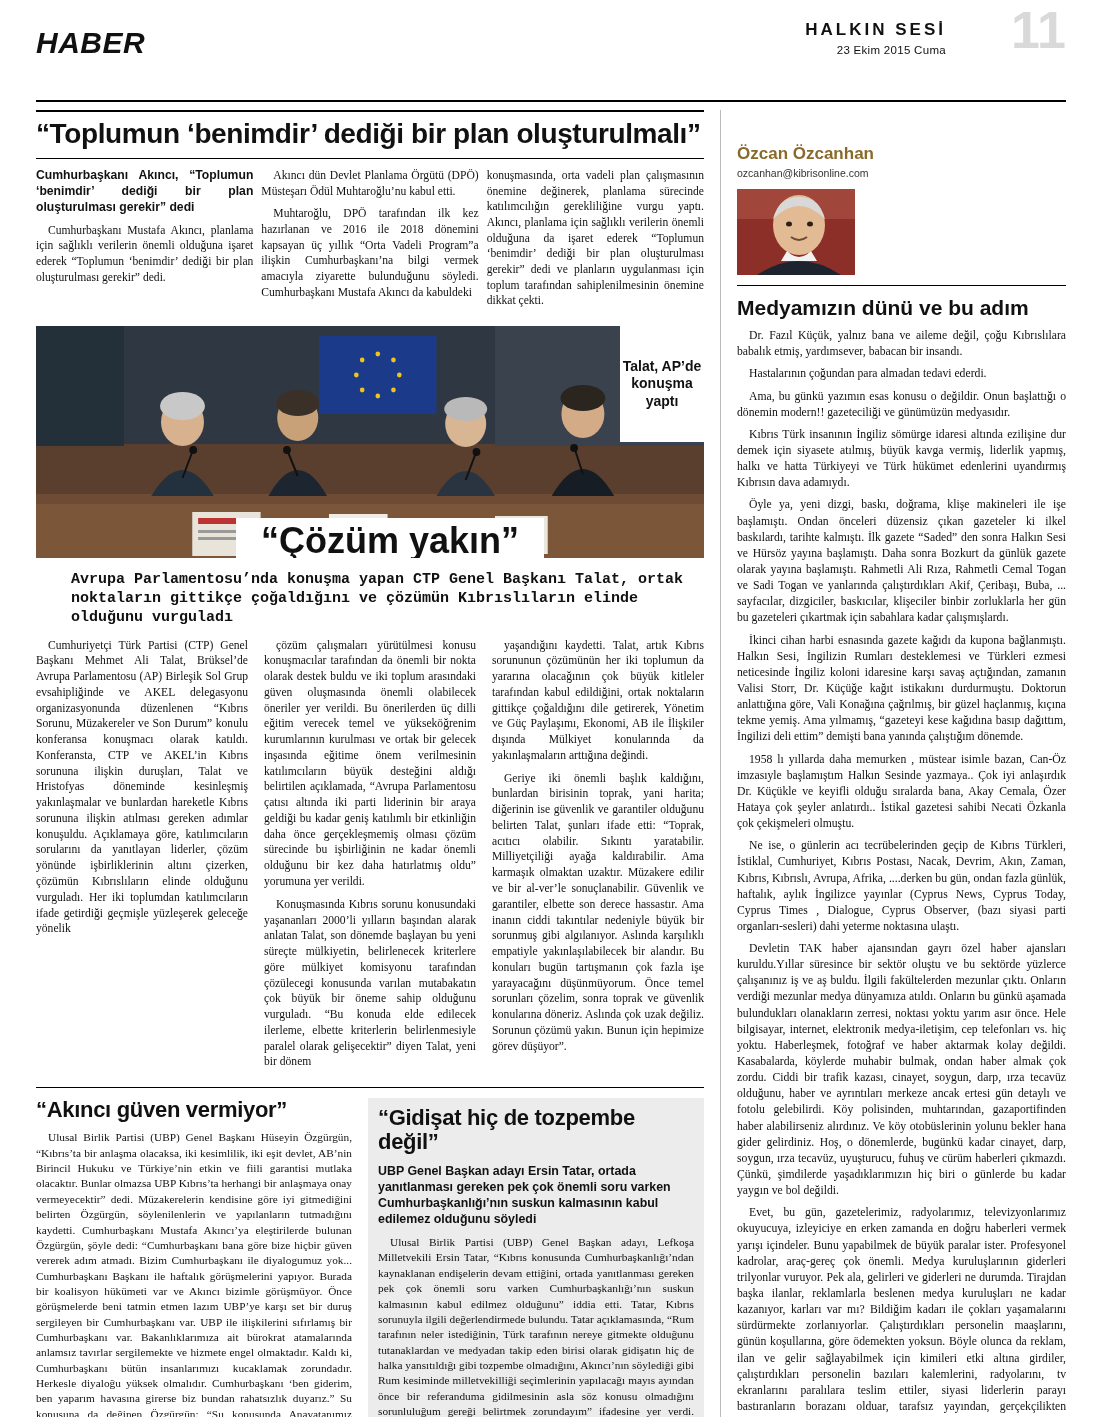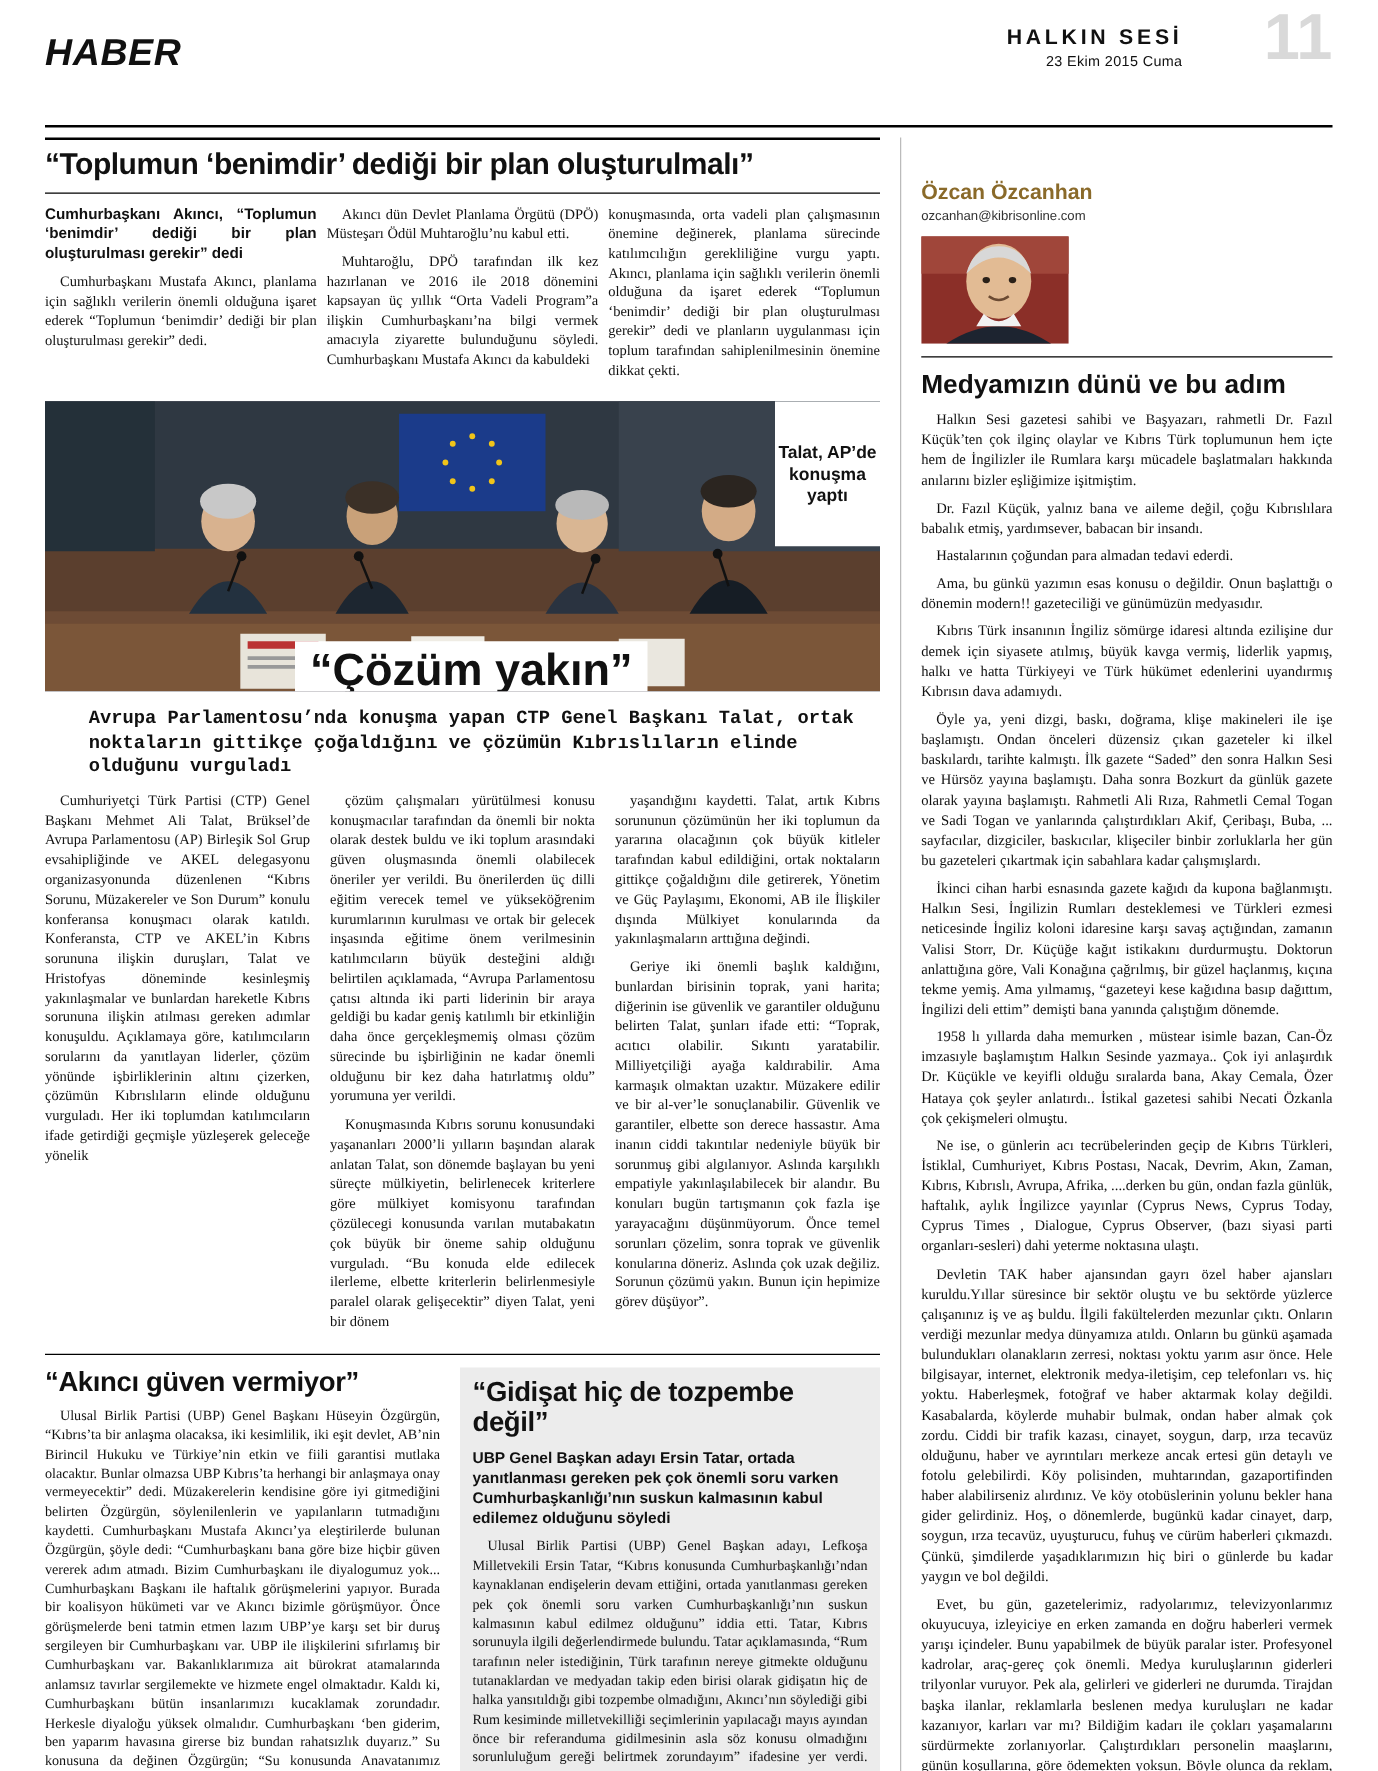--- a/index.html
+++ b/index.html
@@ -41,21 +41,21 @@
 
   
   .columns { display:flex; gap:0px; margin-top:8px; }
   .left-col { width:684px; padding-right:16px; }
   .right-col { width:346px; padding-left:16px; border-left:1px solid #bbb; }
 
   
   .headline-box { border-top:2px solid #000; border-bottom:1px solid #000; padding:6px 0 8px; }
   .main-headline {
     font-family:"Liberation Sans", sans-serif;
-    font-weight:bold; font-size:24px; line-height:1.15;
+    font-weight:bold; font-size:28px; line-height:1.15;
     letter-spacing:-0.4px;
   }
   .lede-row { display:flex; gap:8px; margin-top:9px; }
   .lede-col { flex:1; font-size:11.6px; line-height:1.35; text-align:justify; }
   .lede-bold {
     font-family:"Liberation Sans", sans-serif;
     font-weight:bold; font-size:12.2px; line-height:1.3;
   }
   .lede-col p { margin:0 0 7px; }
   .indent { text-indent:12px; }
@@ -68,21 +68,21 @@
     background:#ffffff; display:flex; align-items:center; justify-content:center;
   }
   .photo-caption {
     font-family:"Liberation Sans", sans-serif;
     font-weight:bold; font-size:14px; text-align:center; line-height:1.25;
   }
   .photo-title {
     position:absolute; left:200px; bottom:-4px;
     font-family:"Liberation Sans", sans-serif;
     font-weight:bold; font-size:36px; color:#111;
-    background:#fff; padding:2px 12px 0;
+    background:#fff; padding:2px 25px 0;
   }
 
   .subhead-lead {
     font-family:Liberation Mono, monospace;
     font-weight:bold; font-size:15px; line-height:1.28; margin-top:12px;margin-left:35px;
   }
 
   .body-3col { display:flex; gap:16px; margin-top:10px; }
   .body-3col .col { flex:1; font-size:11.6px; line-height:1.36; text-align:justify; }
   .body-3col .col p { margin:0 0 7px; text-indent:12px; }
@@ -276,21 +276,20 @@
           <ellipse cx="73" cy="35" rx="3" ry="2.5" fill="#2a2018"></ellipse>
           <path d="M54 48 q8 6 16 0" stroke="#6b4a32" stroke-width="2" fill="none"></path>
           <path d="M20 86 q42 -28 84 0 z" fill="#1d2430"></path>
           <path d="M50 62 q12 12 24 0 l6 10 h-36 z" fill="#f2f2f2"></path>
         </svg>
       </div>
 
       <div class="col-title">Medyamızın dünü ve bu adım</div>
 
       <div class="col-body">
-        <p>Halkın Sesi gazetesi sahibi ve Başyazarı, rahmetli Dr. Fazıl Küçük’ten çok ilginç olaylar ve Kıbrıs Türk toplumunun hem içte hem de İngilizler ile Rumlara karşı mücadele başlatmaları hakkında anılarını bizler eşliğimize işitmiştim.</p>
         <p>Dr. Fazıl Küçük, yalnız bana ve aileme değil, çoğu Kıbrıslılara babalık etmiş, yardımsever, babacan bir insandı.</p>
         <p>Hastalarının çoğundan para almadan tedavi ederdi.</p>
         <p>Ama, bu günkü yazımın esas konusu o değildir. Onun başlattığı o dönemin modern!! gazeteciliği ve günümüzün medyasıdır.</p>
         <p>Kıbrıs Türk insanının İngiliz sömürge idaresi altında ezilişine dur demek için siyasete atılmış, büyük kavga vermiş, liderlik yapmış, halkı ve hatta Türkiyeyi ve Türk hükümet edenlerini uyandırmış Kıbrısın dava adamıydı.</p>
         <p>Öyle ya, yeni dizgi, baskı, doğrama, klişe makineleri ile işe başlamıştı. Ondan önceleri düzensiz çıkan gazeteler ki ilkel baskılardı, tarihte kalmıştı. İlk gazete “Saded” den sonra Halkın Sesi ve Hürsöz yayına başlamıştı. Daha sonra Bozkurt da günlük gazete olarak yayına başlamıştı. Rahmetli Ali Rıza, Rahmetli Cemal Togan ve Sadi Togan ve yanlarında çalıştırdıkları Akif, Çeribaşı, Buba, ... sayfacılar, dizgiciler, baskıcılar, klişeciler binbir zorluklarla her gün bu gazeteleri çıkartmak için sabahlara kadar çalışmışlardı.</p>
         <p>İkinci cihan harbi esnasında gazete kağıdı da kupona bağlanmıştı. Halkın Sesi, İngilizin Rumları desteklemesi ve Türkleri ezmesi neticesinde İngiliz koloni idaresine karşı savaş açtığından, zamanın Valisi Storr, Dr. Küçüğe kağıt istikakını durdurmuştu. Doktorun anlattığına göre, Vali Konağına çağrılmış, bir güzel haçlanmış, kıçına tekme yemiş. Ama yılmamış, “gazeteyi kese kağıdına basıp dağıttım, İngilizi deli ettim” demişti bana yanında çalıştığım dönemde.</p>
         <p>1958 lı yıllarda daha memurken , müstear isimle bazan, Can-Öz imzasıyle başlamıştım Halkın Sesinde yazmaya.. Çok iyi anlaşırdık Dr. Küçükle ve keyifli olduğu sıralarda bana, Akay Cemala, Özer Hataya çok şeyler anlatırdı.. İstikal gazetesi sahibi Necati Özkanla çok çekişmeleri olmuştu.</p>
         <p>Ne ise, o günlerin acı tecrübelerinden geçip de Kıbrıs Türkleri, İstiklal, Cumhuriyet, Kıbrıs Postası, Nacak, Devrim, Akın, Zaman, Kıbrıs, Kıbrıslı, Avrupa, Afrika, ....derken bu gün, ondan fazla günlük, haftalık, aylık İngilizce yayınlar (Cyprus News, Cyprus Today, Cyprus Times , Dialogue, Cyprus Observer, (bazı siyasi parti organları-sesleri) dahi yeterme noktasına ulaştı.</p>
         <p>Devletin TAK haber ajansından gayrı özel haber ajansları kuruldu.Yıllar süresince bir sektör oluştu ve bu sektörde yüzlerce çalışanınız iş ve aş buldu. İlgili fakültelerden mezunlar çıktı. Onların verdiği mezunlar medya dünyamıza atıldı. Onların bu günkü aşamada bulundukları olanakların zerresi, noktası yoktu yarım asır önce. Hele bilgisayar, internet, elektronik medya-iletişim, cep telefonları vs. hiç yoktu. Haberleşmek, fotoğraf ve haber aktarmak kolay değildi. Kasabalarda, köylerde muhabir bulmak, ondan haber almak çok zordu. Ciddi bir trafik kazası, cinayet, soygun, darp, ırza tecavüz olduğunu, haber ve ayrıntıları merkeze ancak ertesi gün detaylı ve fotolu gelebilirdi. Köy polisinden, muhtarından, gazaportifinden haber alabilirseniz alırdınız. Ve köy otobüslerinin yolunu bekler hana gider gelirdiniz. Hoş, o dönemlerde, bugünkü kadar cinayet, darp, soygun, ırza tecavüz, uyuşturucu, fuhuş ve cürüm haberleri çıkmazdı. Çünkü, şimdilerde yaşadıklarımızın hiç biri o günlerde bu kadar yaygın ve bol değildi.</p>
         <p>Evet, bu gün, gazetelerimiz, radyolarımız, televizyonlarımız okuyucuya, izleyiciye en erken zamanda en doğru haberleri vermek yarışı içindeler. Bunu yapabilmek de büyük paralar ister. Profesyonel kadrolar, araç-gereç çok önemli. Medya kuruluşlarının giderleri trilyonlar vuruyor. Pek ala, gelirleri ve giderleri ne durumda. Tirajdan başka ilanlar, reklamlarla beslenen medya kuruluşları ne kadar kazanıyor, karları var mı? Bildiğim kadarı ile çokları yaşamalarını sürdürmekte zorlanıyorlar. Çalıştırdıkları personelin maaşlarını, günün koşullarına, göre ödemekten yoksun. Böyle olunca da reklam, ilan ve gelir sağlayabilmek için kimileri etki altına girdiler, çalıştırdıkları personelin bazıları kalemlerini, radyolarını, tv ekranlarını paralılara teslim ettiler, siyasi liderlerin parayı bastıranların borazanı olduar, tarafsız yayından, gerçekçilikten uzaklaştılar. Değerli, meslektaşlarım darılmasınlar ,ama, bazıları kalemlerini satmadılarsa da kiraya verdiler, de mikrofonlarını da sattılar.</p>

